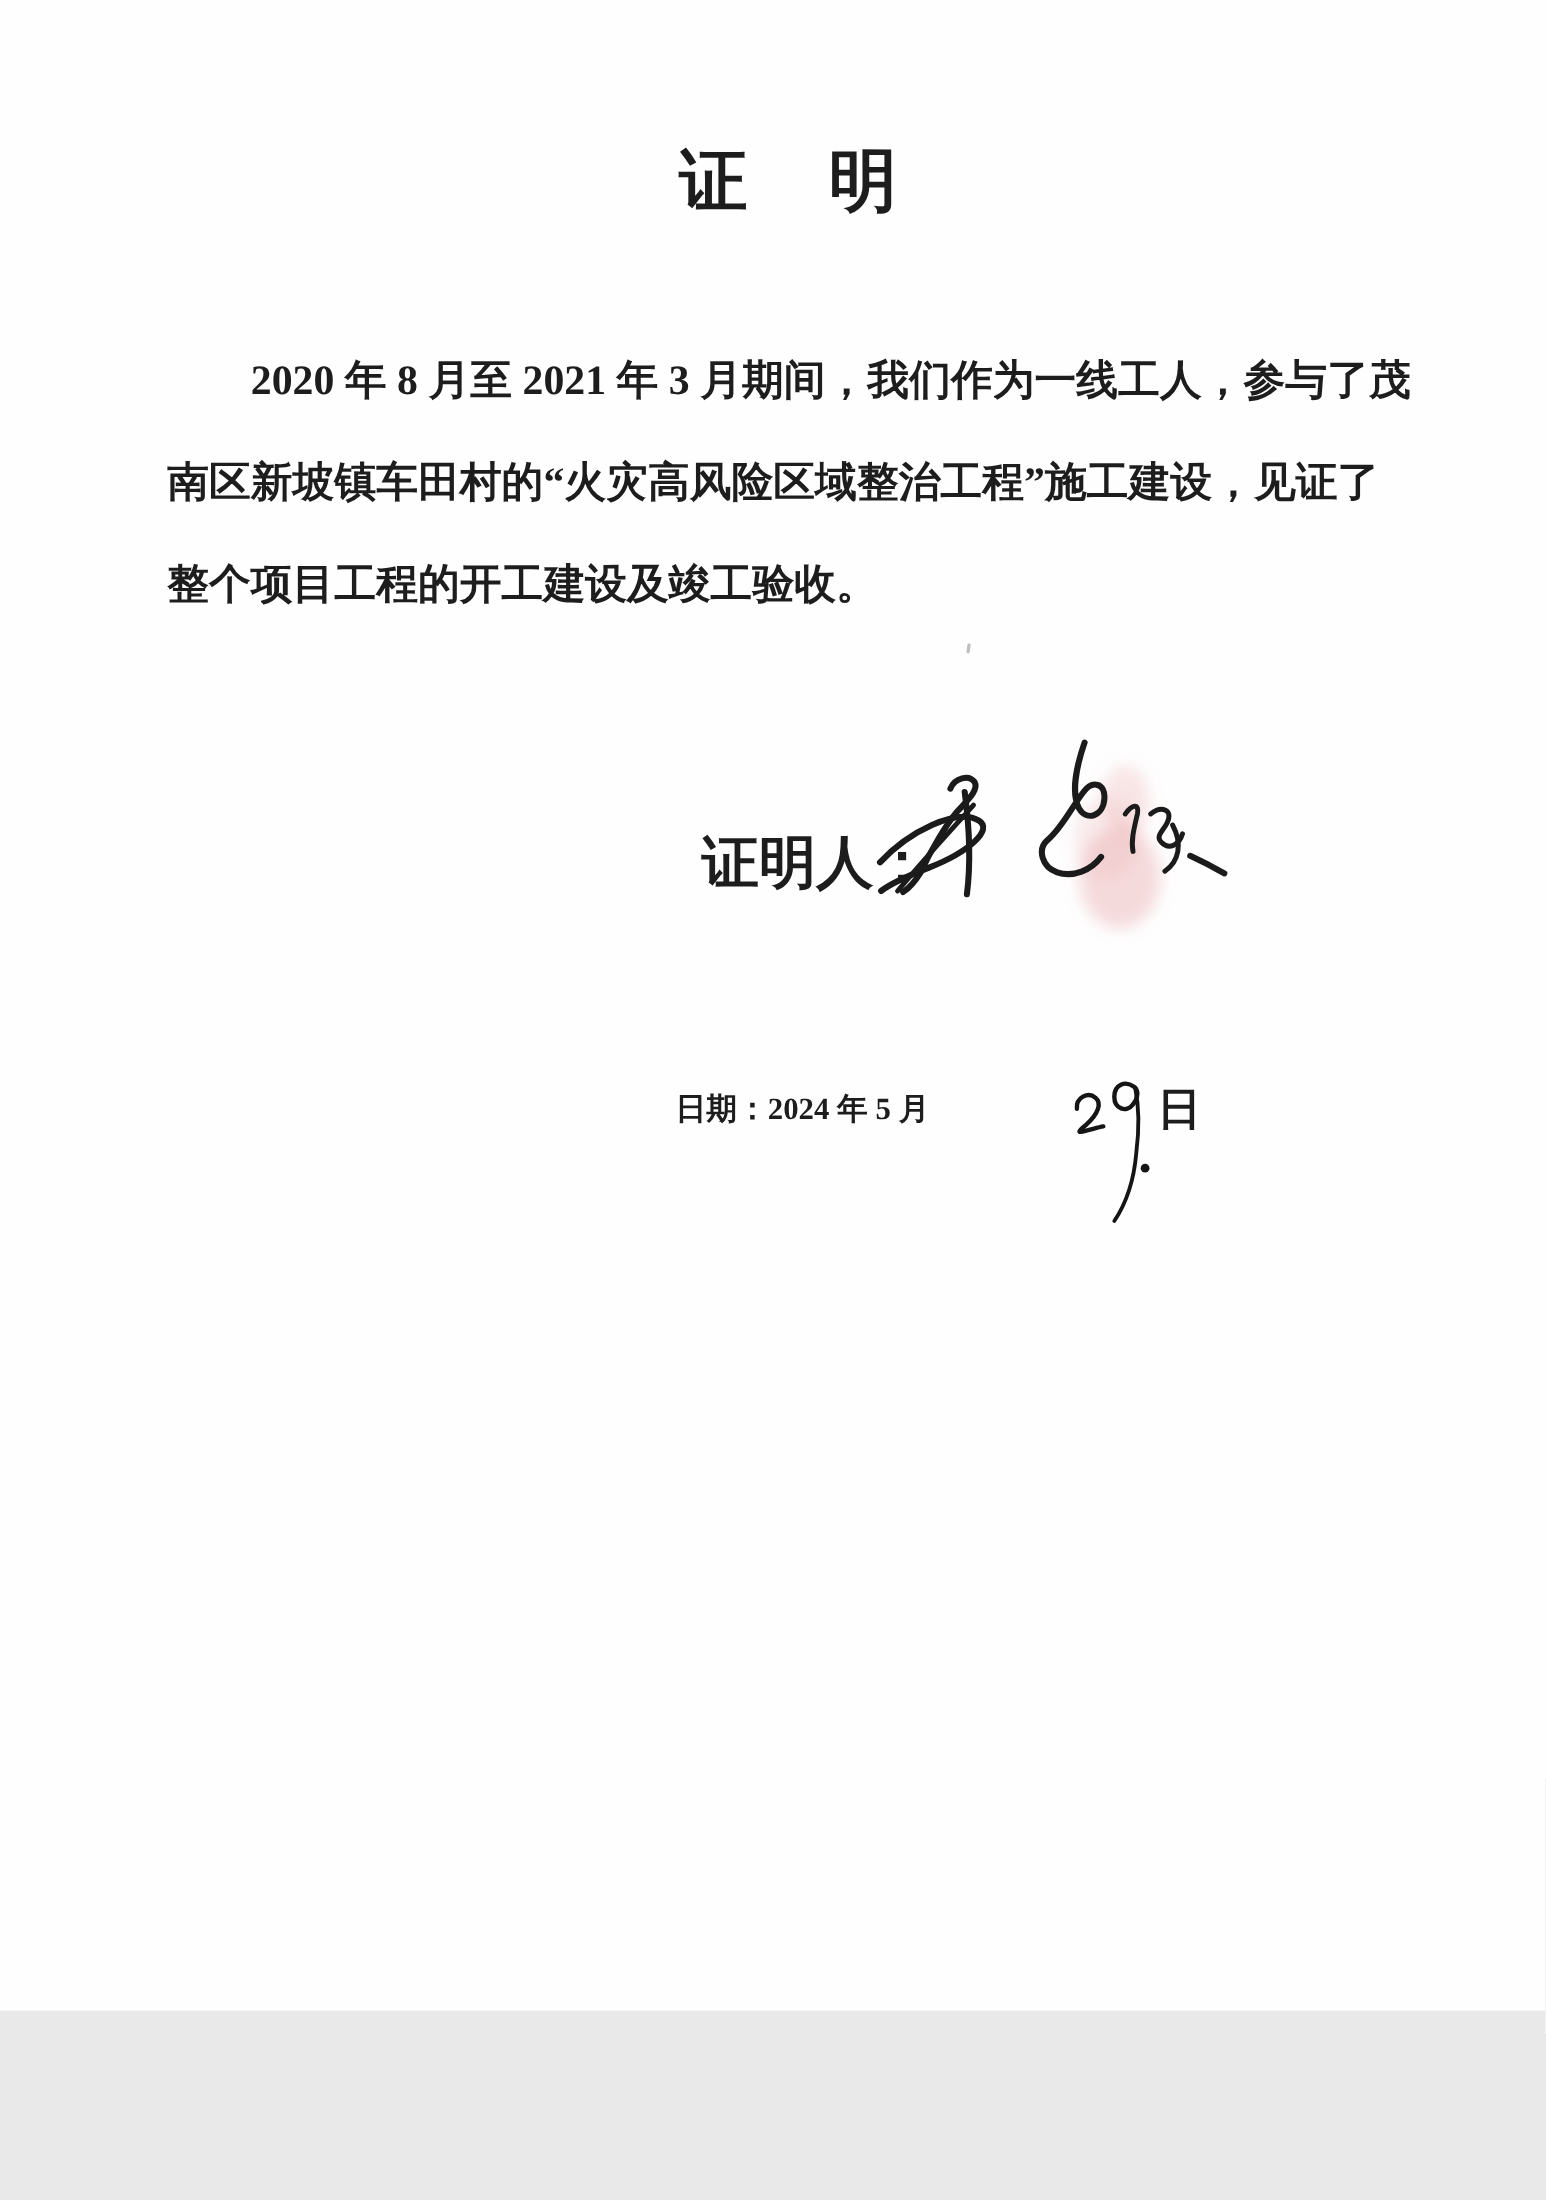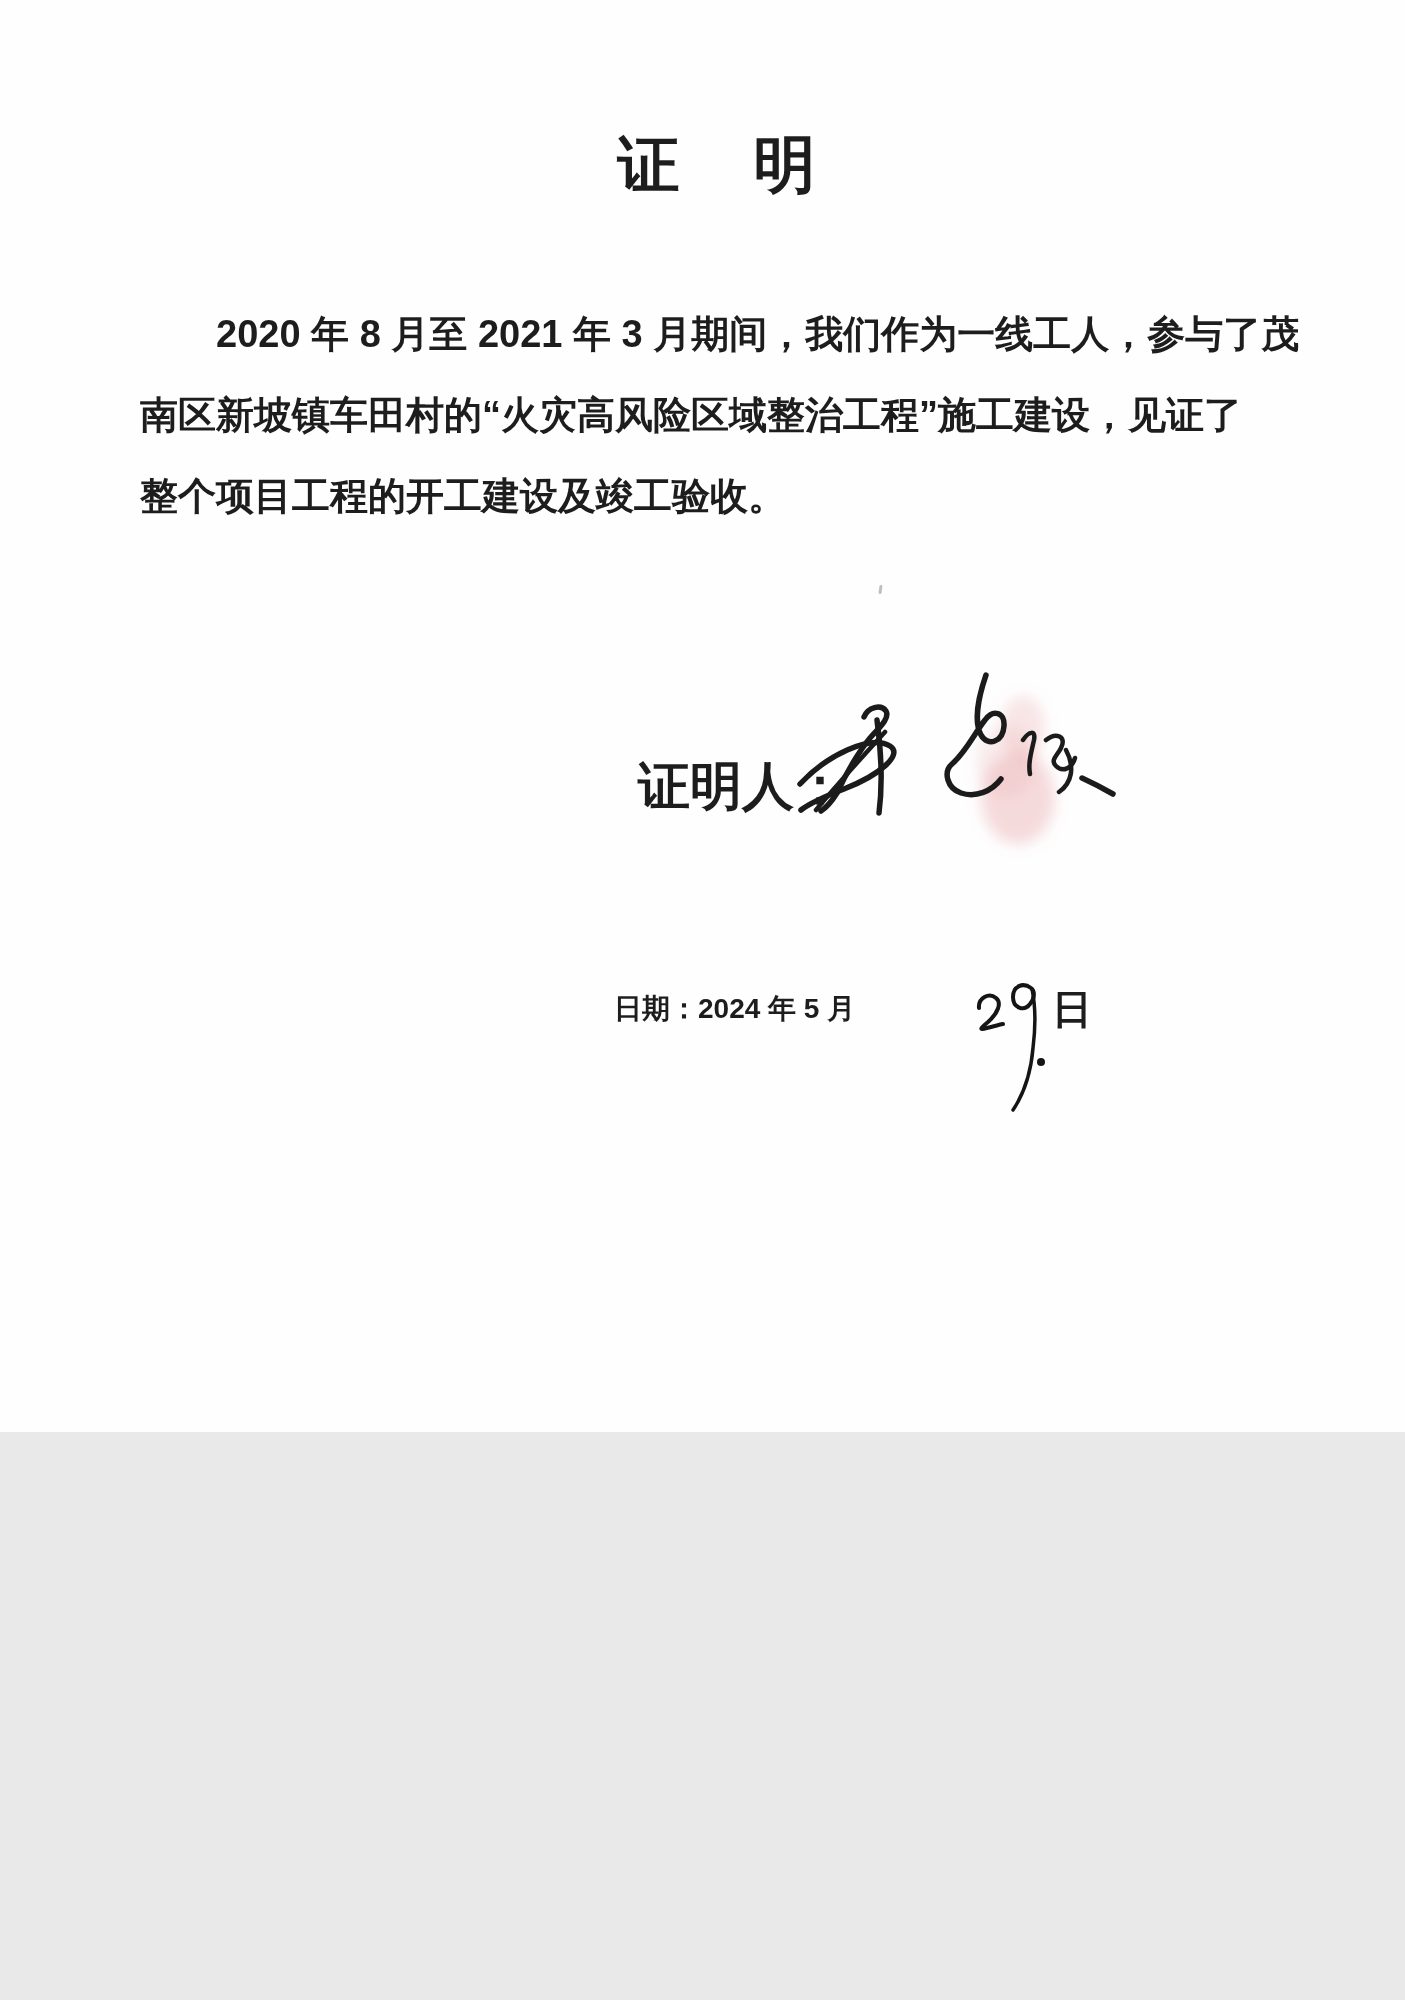--- a/index.html
+++ b/index.html
@@ -3,25 +3,25 @@
 <meta charset="utf-8">
 <style>
   html, body {
     margin: 0;
     padding: 0;
     background: #e9e9e9;
   }
   .page {
     position: relative;
     width: 1405px;
-    height: 1432px;
+    height: 1828px;
     margin: 0 auto;
     background: #fefefe;
     overflow: hidden;
-    font-family: Liberation Sans, sans-serif;
+    font-family: Liberation Serif, serif;
     color: #1d1d1d;
   }
   
   .doc-title {
     position: absolute;
     top: 88px;
     left: 0;
     width: 1405px;
     text-align: center;
     transform: translateX(17px);
@@ -35,21 +35,21 @@
   .doc-body {
     position: absolute;
     top: 294px;
     left: 140px;
     width: 1210px;
     font-size: 38px;
     font-weight: 700;
     line-height: 81px;
   }
   .doc-body p {
-    margin: 0;
+    margin: 12px;
     padding: 0;
     white-space: nowrap;
   }
   .doc-body p.indent {
     text-indent: 76px;
   }
   
   .sig-label {
     position: absolute;
     left: 638px;

